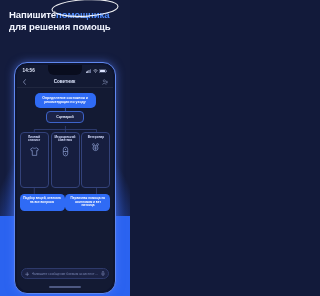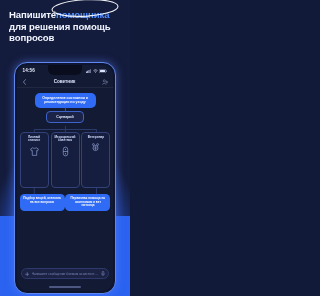--- a/index.html
+++ b/index.html
@@ -190,21 +190,20 @@
 <body>
 
 <div id="app">
 
   <div class="bg-blue-glow"></div>
   <div class="bg-blue"></div>
 
   <div class="headline">
     <span class="hl-line"><span>Напишите</span><span class="hl-accent">помощника</span></span>
     <span class="hl-line">для решения помощь</span>
-    <span class="hl-line">вопросов</span>
   </div>
 
   <svg class="circle-svg" viewBox="0 0 72 20">
     <ellipse cx="36" cy="10" rx="33" ry="8.2" fill="none" stroke="#ffffff" stroke-width="1.1" opacity=".92" transform="rotate(-3 36 10)"></ellipse>
     <path d="M5 13 C10 18.5 26 20 40 18.6" fill="none" stroke="#ffffff" stroke-width="1" opacity=".55"></path>
   </svg>
 
   <div class="phone">
     <div class="screen">
 

